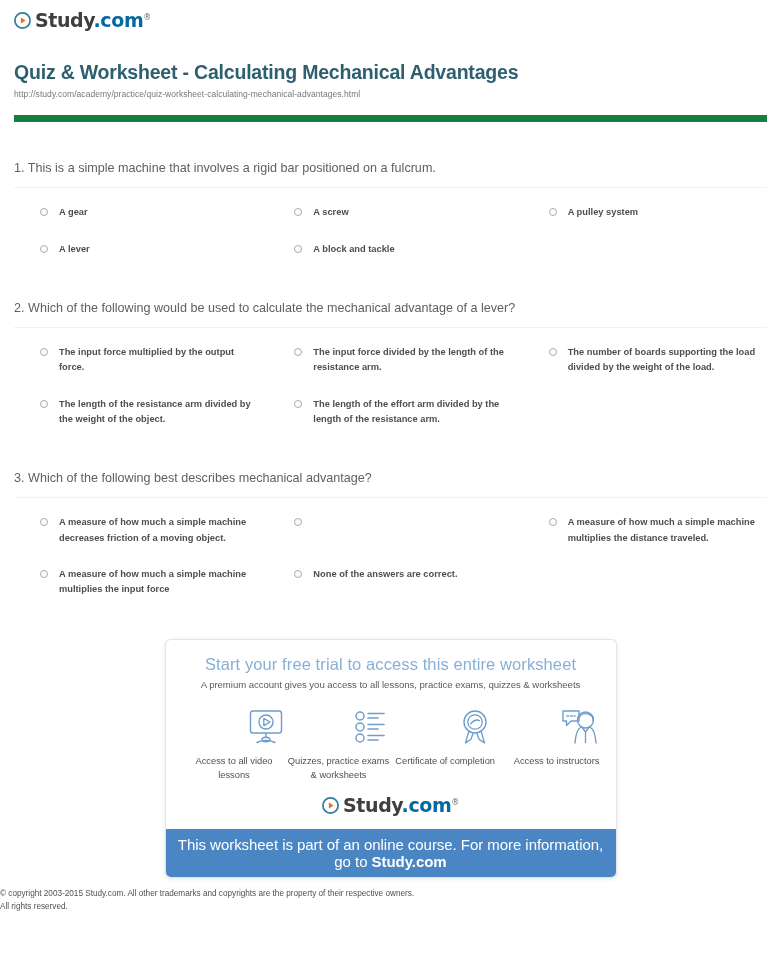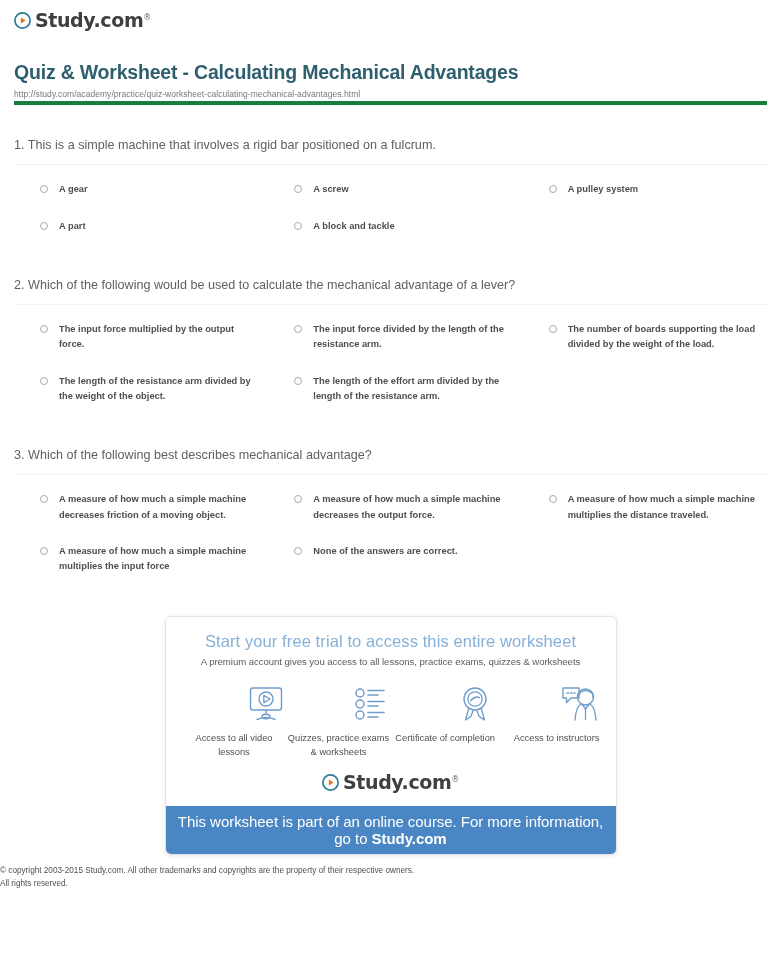--- a/index.html
+++ b/index.html
@@ -32,33 +32,33 @@
   .brand-wordmark {
     font-family: "DejaVu Sans", sans-serif;
     font-size: 19px;
     font-weight: 700;
     letter-spacing: -0.4px;
     color: #3f3f41;
     line-height: 1;
     position: relative;
     top: 0px;
   }
-  .brand-wordmark .dot { color: #404040; }
+  .brand-wordmark .dot { color: #0369a1; }
   .brand-wordmark .tm {
     font-size: 8px;
     vertical-align: super;
     color: #6b6b6d;
     font-weight: 400;
   }
 
   
   .title-block {
-    margin: 28px 14px 12px 14px;
-    padding-bottom: 2px;
-    border-bottom: 4px solid #15803d;
+    margin: 28px 14px 18px 14px;
+    padding-bottom: 16px;
+    border-bottom: 7px solid #15803d;
   }
   .doc-title {
     font-family: "Liberation Sans", sans-serif;
     font-size: 19.5px;
     font-weight: 700;
     color: #2e5f6e;
     letter-spacing: -0.2px;
     line-height: 1.2;
   }
   .doc-url {
@@ -229,21 +229,21 @@
       <div class="option-row">
         <span class="radio-mark"></span>
         <span class="option-label">A screw</span>
       </div>
       <div class="option-row">
         <span class="radio-mark"></span>
         <span class="option-label">A pulley system</span>
       </div>
       <div class="option-row">
         <span class="radio-mark"></span>
-        <span class="option-label">A part</span>
+        <span class="option-label">A lever</span>
       </div>
       <div class="option-row">
         <span class="radio-mark"></span>
         <span class="option-label">A block and tackle</span>
       </div>
       <div class="option-row"></div>
     </div>
   </section>
 
   <section class="question-block">
@@ -275,21 +275,20 @@
 
   <section class="question-block">
     <div class="question-text">3. Which of the following best describes mechanical advantage?</div>
     <div class="options-grid">
       <div class="option-row">
         <span class="radio-mark"></span>
         <span class="option-label">A measure of how much a simple machine decreases friction of a moving object.</span>
       </div>
       <div class="option-row">
         <span class="radio-mark"></span>
-        <span class="option-label">A measure of how much a simple machine decreases the output force.</span>
       </div>
       <div class="option-row">
         <span class="radio-mark"></span>
         <span class="option-label">A measure of how much a simple machine multiplies the distance traveled.</span>
       </div>
       <div class="option-row">
         <span class="radio-mark"></span>
         <span class="option-label">A measure of how much a simple machine multiplies the input force</span>
       </div>
       <div class="option-row">

